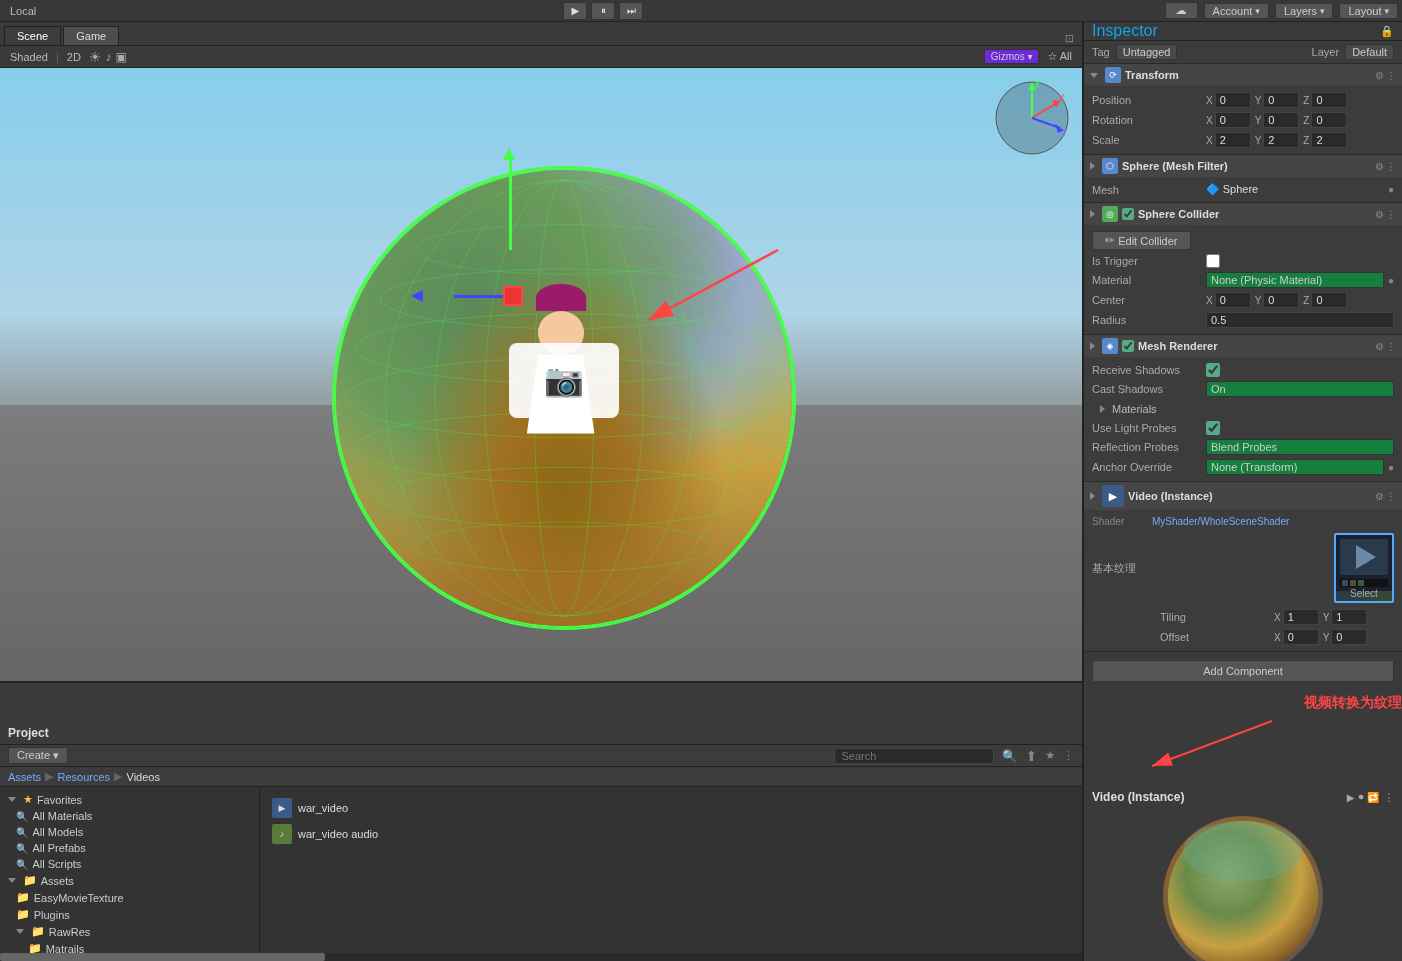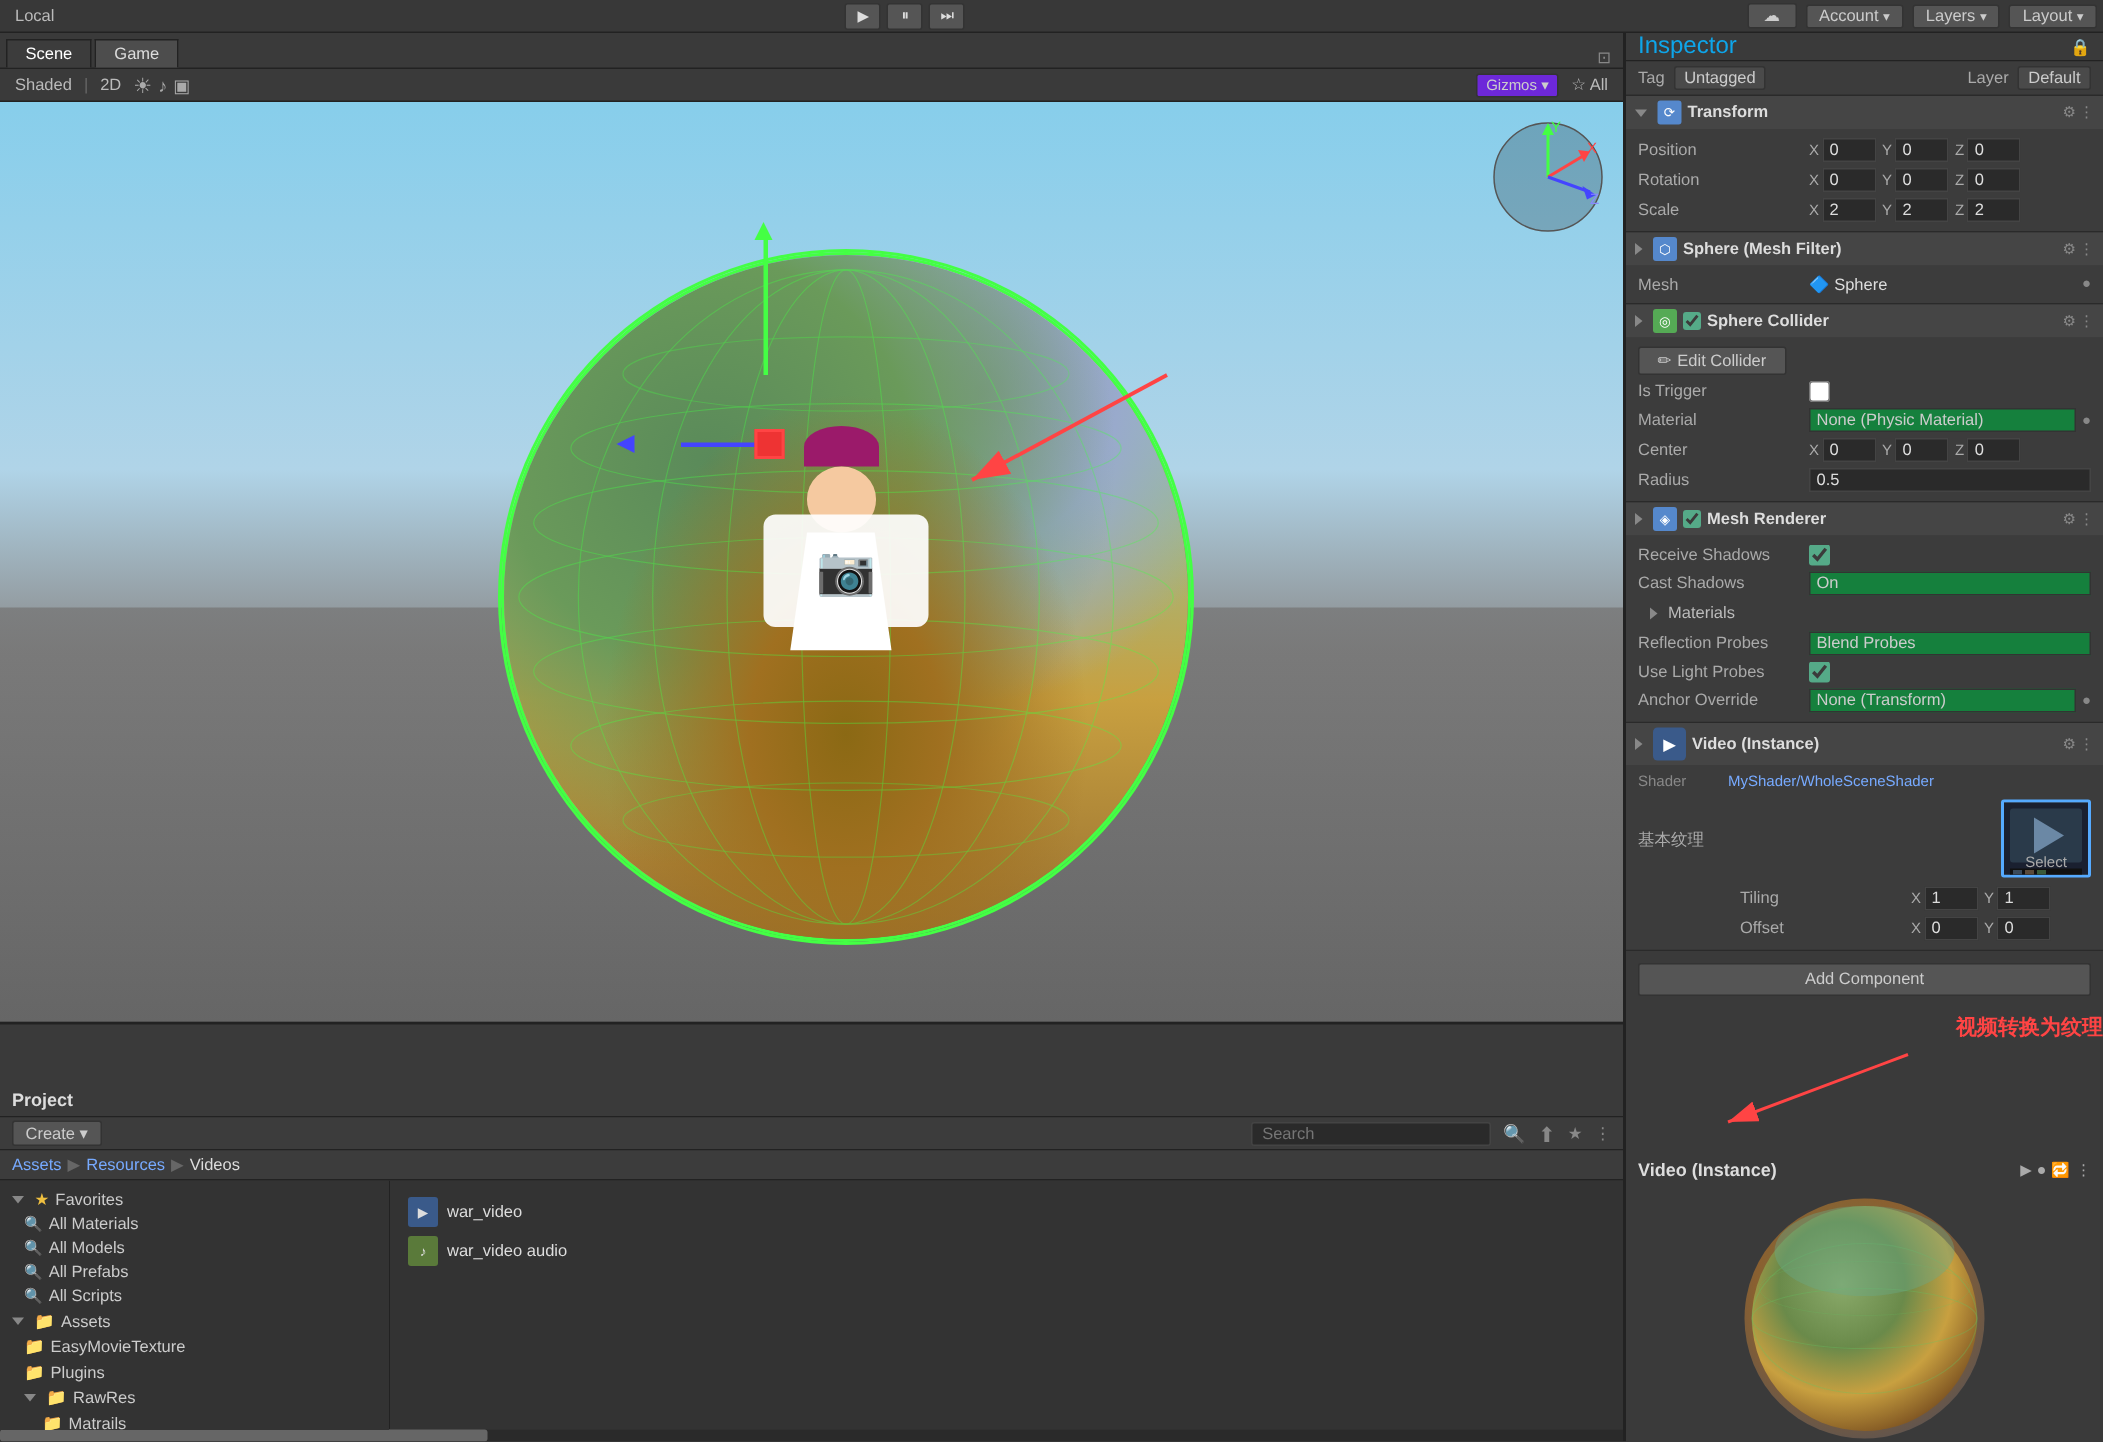--- a/index.html
+++ b/index.html
@@ -125,21 +125,21 @@
     .video-inst-header { display: flex; align-items: center; padding: 3px 6px; background: #454545; gap: 4px; }
     .video-icon { width: 22px; height: 22px; background: #3a5a8a; border-radius: 3px; display: flex; align-items: center; justify-content: center; font-size: 11px; color: #fff; }
     .video-body { padding: 4px 8px; background: #3c3c3c; }
     .shader-row { display: flex; align-items: center; padding: 2px 0; }
     .shader-label { color: #888; font-size: 10px; width: 60px; }
     .shader-value { color: #7af; font-size: 10px; }
     
     
     .texture-row { display: flex; align-items: center; padding: 4px 0; gap: 8px; }
     .tex-label { color: #aaa; font-size: 11px; width: 60px; }
-    .tex-preview { width: 60px; height: 52px; background: #6d28d9; border: 2px solid #5af; border-radius: 2px; overflow: hidden; display: flex; align-items: center; justify-content: center; position: relative; }
+    .tex-preview { width: 60px; height: 70px; background: #6d28d9; border: 2px solid #5af; border-radius: 2px; overflow: hidden; display: flex; align-items: center; justify-content: center; position: relative; }
     .tex-inner { width: 100%; height: 100%; background: linear-gradient(135deg, #1a1a2a, #2a3a4a, #3a4a2a); }
     .select-label { color: #aaa; font-size: 10px; position: absolute; bottom: 2px; }
     .tiling-offset { margin-left: 68px; }
     
     
     .add-component-btn { background: #555; border: 1px solid #333; color: #ccc; font-size: 11px; padding: 4px 0; cursor: pointer; border-radius: 2px; text-align: center; margin: 8px; }
     
     
     .annotation-text { color: #ff4444; font-size: 14px; font-weight: bold; text-align: right; padding: 4px 0; }
     
@@ -567,26 +567,26 @@
           <span class="prop-dropdown">On</span>
         </div>
 
         <div class="materials-section">
           <div class="mat-header">
             <span class="collapsed-indicator"></span>
             <span class="mat-label">Materials</span>
           </div>
         </div>
         <div class="prop-row">
+          <span class="prop-label">Use Light Probes</span>
+          <input type="checkbox" checked="" class="check-box" style="">
+        </div>
+        <div class="prop-row">
           <span class="prop-label">Reflection Probes</span>
           <span class="prop-dropdown">Blend Probes</span>
-        </div>
-        <div class="prop-row">
-          <span class="prop-label">Use Light Probes</span>
-          <input type="checkbox" checked="" class="check-box" style="">
         </div>
         <div class="prop-row">
           <span class="prop-label">Anchor Override</span>
           <span class="prop-dropdown">None (Transform)</span>
           <span style="color:#888; font-size:10px;">●</span>
         </div>
       </div>
     </div>
 
     <div class="video-instance">

